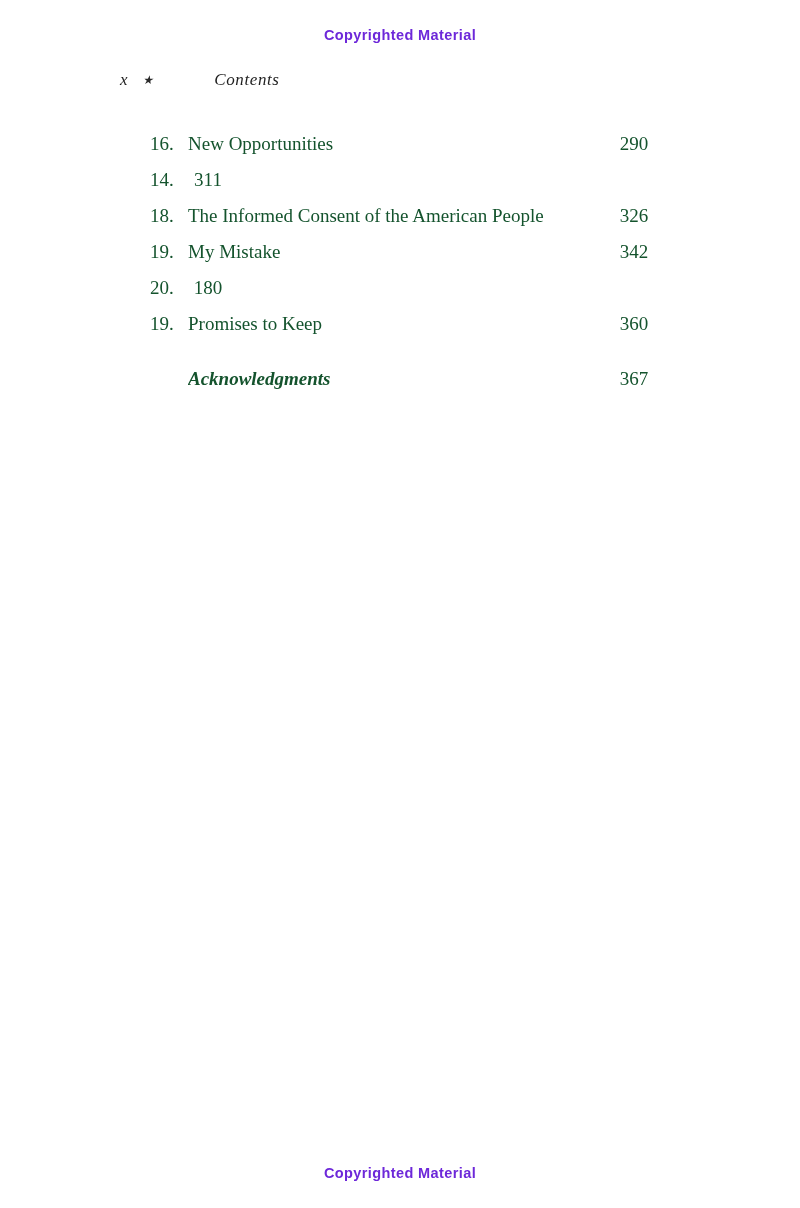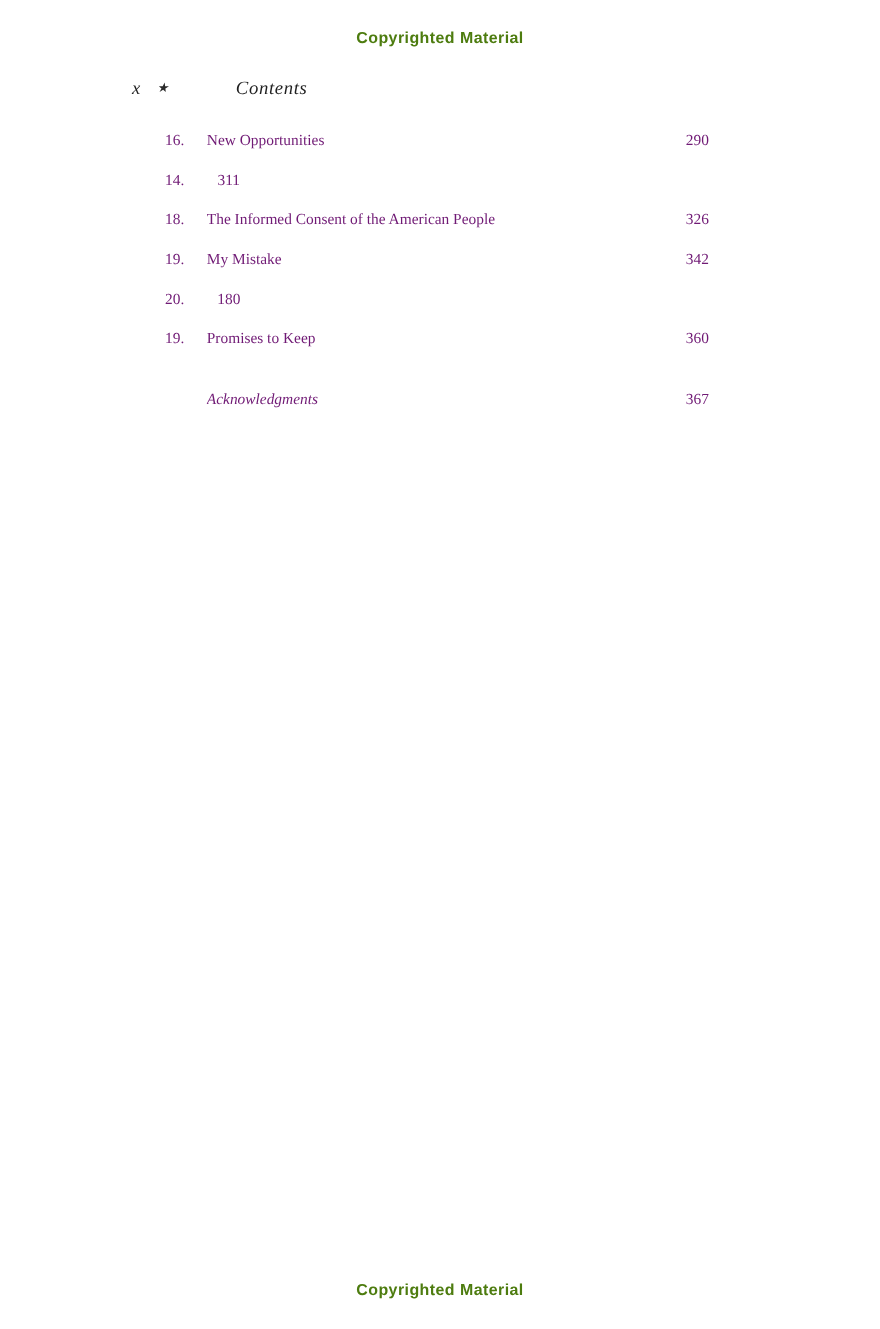--- a/index.html
+++ b/index.html
@@ -13,21 +13,21 @@
   }
   .copyright-banner {
     position: absolute;
     left: 0;
     width: 800px;
     text-align: center;
     font-family: "Liberation Sans", "DejaVu Sans", sans-serif;
     font-weight: bold;
     font-size: 14.5px;
     letter-spacing: 0.4px;
-    color: #4d7c0f;
+    color: #6d28d9;
   }
   .copyright-top { top: 27px; }
   .copyright-bottom { top: 1165px; }
 
   .running-head {
     position: absolute;
     left: 120px;
     top: 70px;
     font-style: italic;
     font-size: 17px;
@@ -42,24 +42,24 @@
     margin: 0 13px 0 15px;
     display: inline-block;
     transform: skewX(-12deg) translateY(-1px);
     color: #2a2a2a;
   }
   .running-head .head-title { letter-spacing: 0.6px; margin-left: 48px; }
 
   .toc {
     position: absolute;
     left: 150px;
-    top: 111px;
+    top: 126px;
     width: 504px; 
-    font-size: 14px;
-    color: #701a75;
+    font-size: 19px;
+    color: #14532d;
   }
   .toc-row {
     display: flex;
     align-items: baseline;
     height: 36px;
     line-height: 36px;
   }
   .toc-row .num {
     width: 38px;
     flex: 0 0 38px;
@@ -70,21 +70,21 @@
     overflow: hidden;
   }
   .toc-row .page {
     flex: 0 0 auto;
     text-align: center;
     min-width: 40px;
   }
   .backmatter-row {
     margin-top: 19px;
   }
-  .backmatter-row .title { font-style: italic; }
+  .backmatter-row .title { font-style: italic; font-weight: bold; }
 </style>
 </head>
 <body>
 
 <div class="copyright-banner copyright-top">Copyrighted Material</div>
 
 <div class="running-head">
   <span class="folio">x</span>
   <span class="star">★</span>
   <span class="head-title">Contents</span>

